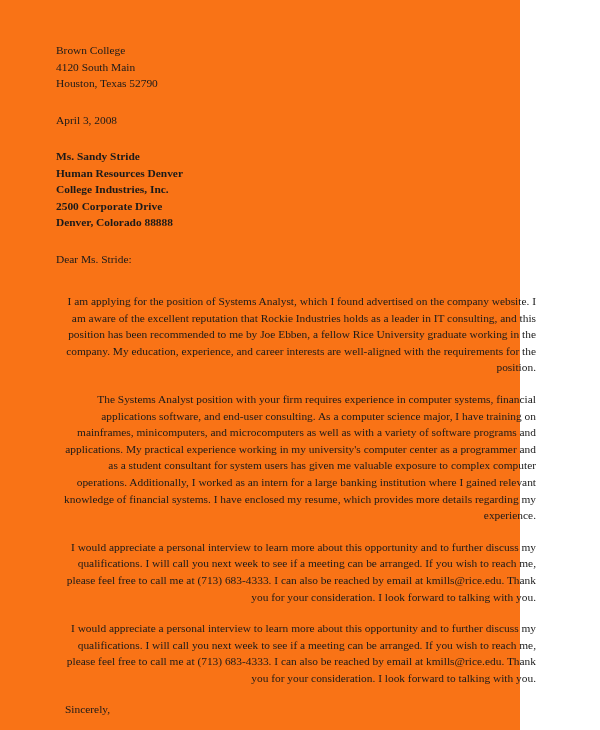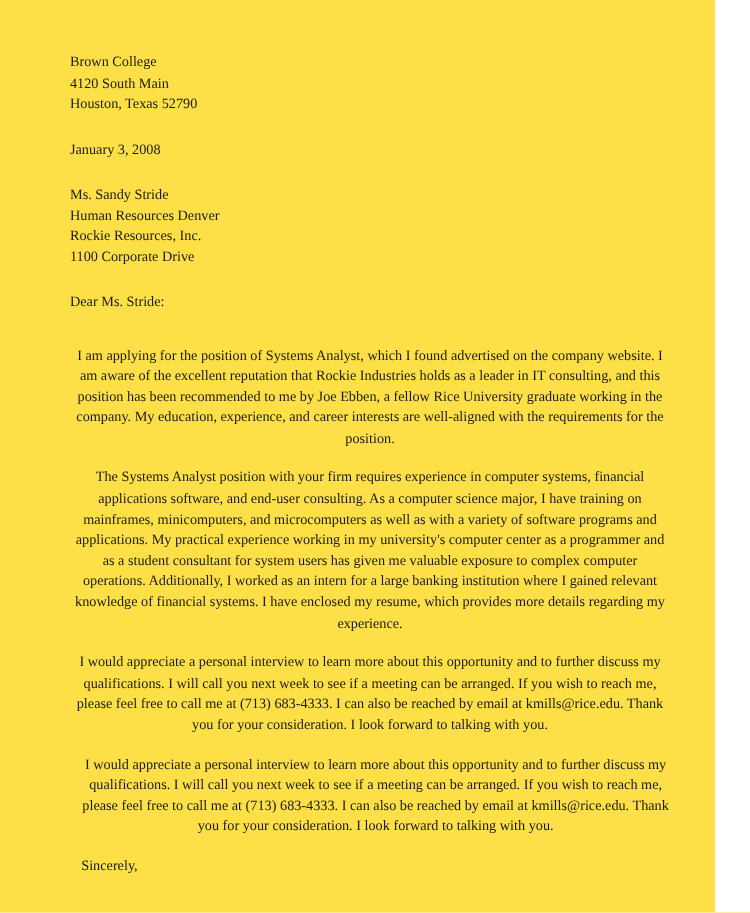--- a/index.html
+++ b/index.html
@@ -9,48 +9,48 @@
   body {
     width: 600px;
     height: 730px;
     background: #ffffff;
     font-family: "Liberation Serif", serif;
     color: #1a1a1a;
     overflow: hidden;
   }
   .page {
     position: relative;
-    width: 572px;
+    width: 520px;
     height: 730px;
-    background: #fde047;
+    background: #f97316;
     box-sizing: border-box;
   }
   .letter {
     position: absolute;
     left: 56px;
     top: 42px;
     width: 480px;
   }
   .block {
     margin: 0 0 14px 0;
   }
   .line {
     font-size: 11.4px;
     line-height: 16.5px;
     white-space: pre;
   }
   .para {
     font-size: 11.4px;
     line-height: 16.6px;
-    text-align: center;
+    text-align: right;
     margin: 0 0 15px 0;
   }
   .sender { margin-bottom: 20px; }
   .date { margin-bottom: 20px; }
-  .recipient { margin-bottom: 20px; }
+  .recipient { margin-bottom: 20px; font-weight: bold; }
   .salutation { margin-bottom: 26px; }
   .indented {
     padding-left: 9px;
   }
   .closing {
     margin-top: 8px;
   }
 </style>
 </head>
 <body>
@@ -58,28 +58,29 @@
 <div class="page">
   <div class="letter">
 
     <div class="block sender">
       <div class="line">Brown College</div>
       <div class="line">4120 South Main</div>
       <div class="line">Houston, Texas 52790</div>
     </div>
 
     <div class="block date">
-      <div class="line">January 3, 2008</div>
+      <div class="line">April 3, 2008</div>
     </div>
 
     <div class="block recipient">
       <div class="line">Ms. Sandy Stride</div>
       <div class="line">Human Resources Denver</div>
-      <div class="line">Rockie Resources, Inc.</div>
-      <div class="line">1100 Corporate Drive</div>
+      <div class="line">College Industries, Inc.</div>
+      <div class="line">2500 Corporate Drive</div>
+      <div class="line">Denver, Colorado 88888</div>
     </div>
 
     <div class="block salutation">
       <div class="line">Dear Ms. Stride:</div>
     </div>
 
     <p class="para">I am applying for the position of Systems Analyst, which I found advertised on the company website.  I am aware of the excellent reputation that Rockie Industries holds as a leader in IT consulting, and this position has been recommended to me by Joe Ebben, a fellow Rice University graduate working in the company.  My education, experience, and career interests are well-aligned with the requirements for the position.</p>
 
     <p class="para">The Systems Analyst position with your firm requires experience in computer systems, financial applications software, and end-user consulting.  As a computer science major, I have training on mainframes, minicomputers, and microcomputers as well as with a variety of software programs and applications.  My practical experience working in my university's computer center as a programmer and as a student consultant for system users has given me valuable exposure to complex computer operations.  Additionally, I worked as an intern for a large banking institution where I gained relevant knowledge of financial systems.  I have enclosed my resume, which provides more details regarding my experience.</p>
 

